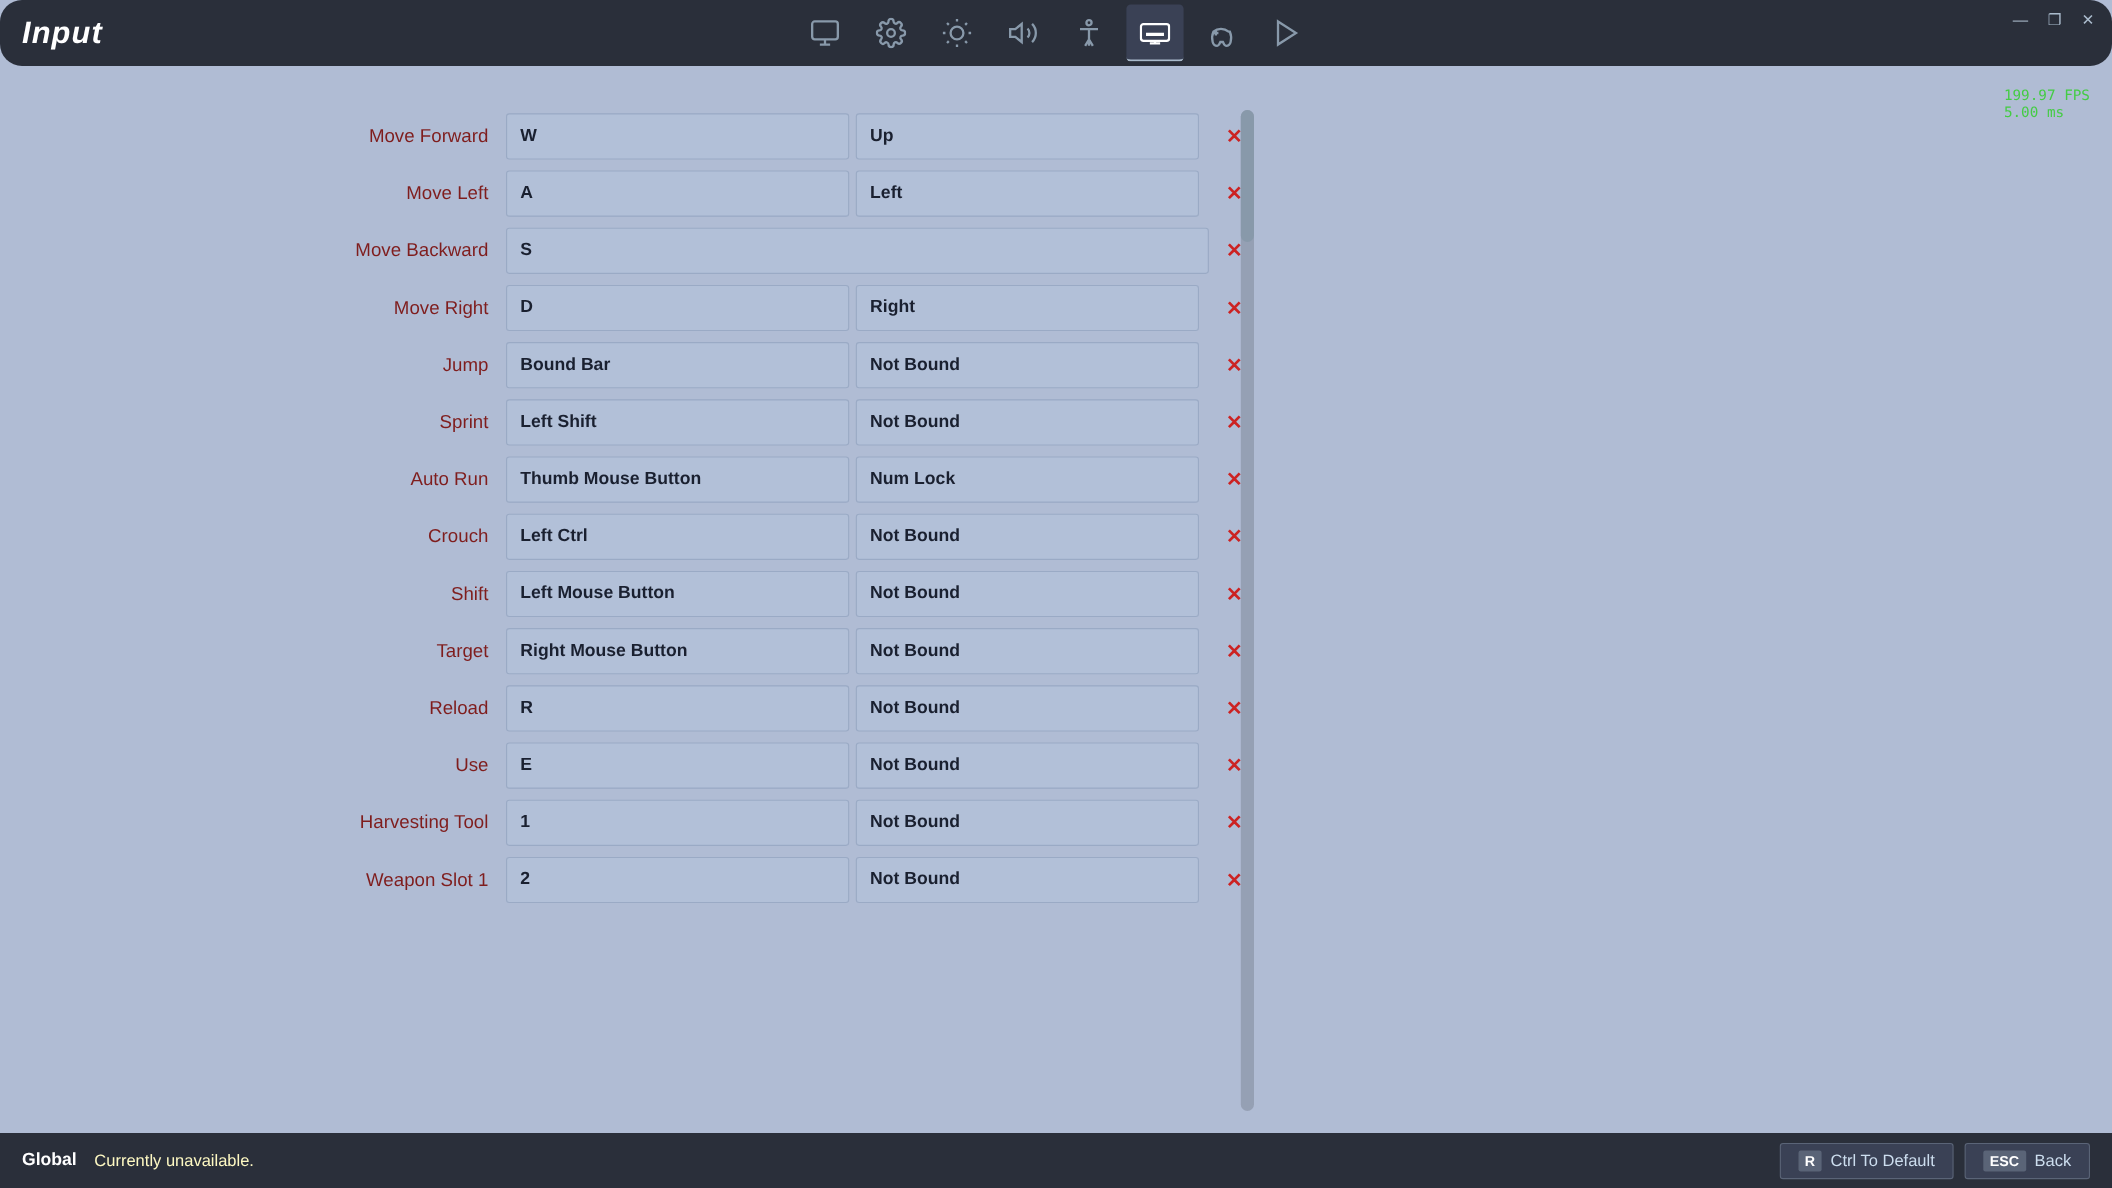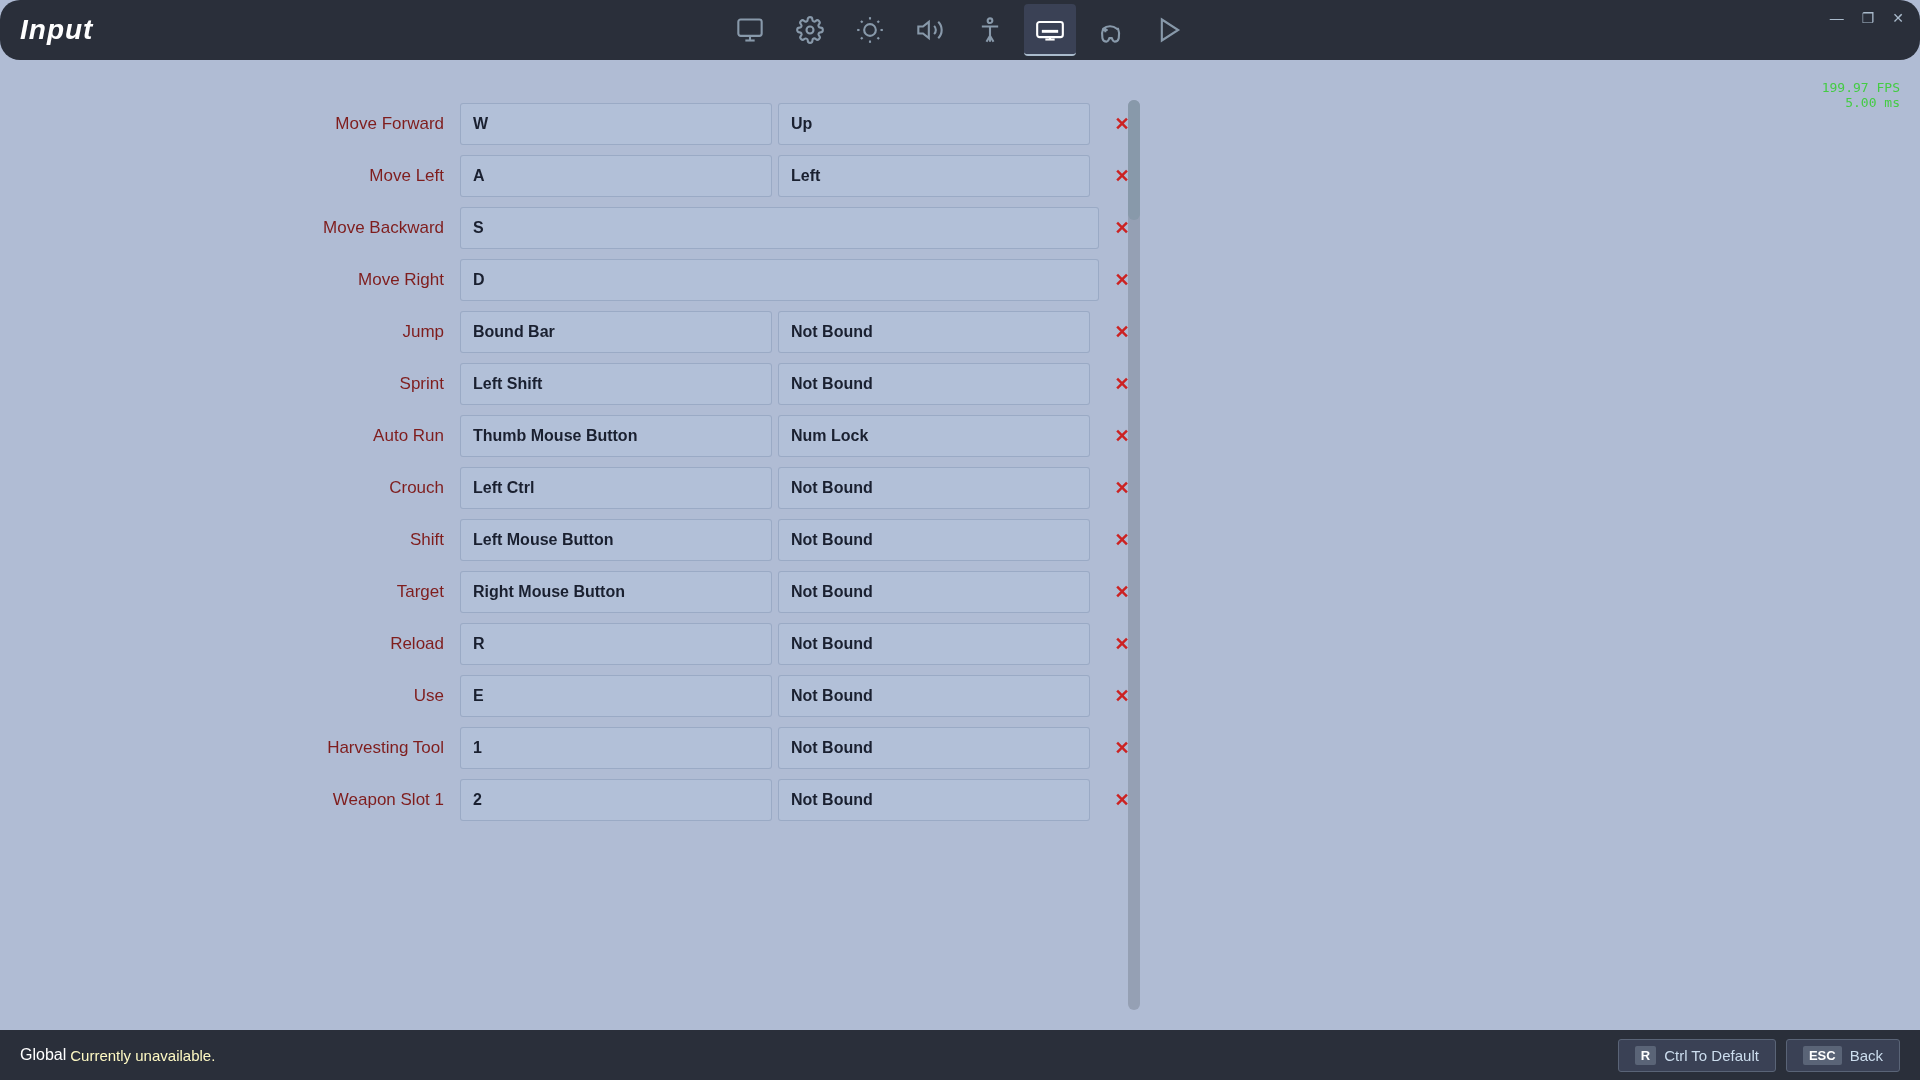--- a/index.html
+++ b/index.html
@@ -73,21 +73,20 @@
       font-size: 14px;
       cursor: pointer;
       padding: 2px 6px;
     }
 
     
     .fps-display {
       position: absolute;
       right: 20px;
       top: 80px;
-      text-align: right;
       color: #44cc44;
       font-size: 13px;
       font-family: monospace;
     }
 
     
     .main-content {
       display: flex;
       height: calc(1080px - 60px - 50px);
       padding: 20px 60px 20px 0;
@@ -182,22 +181,22 @@
       height: 50px;
       background: #2a2f3a;
       display: flex;
       align-items: center;
       padding: 0 20px;
     }
 
     .global-label {
       color: #ffffff;
       font-size: 16px;
-      font-weight: normal;
-      margin-right: 4px;
+      font-weight: bold;
+      margin-right: 16px;
     }
 
     .global-status {
       color: #fef9c3;
       font-size: 15px;
     }
 
     .bottom-actions {
       position: absolute;
       right: 20px;
@@ -344,20 +343,21 @@
       <div class="delete-btn">✕</div>
     </div>
         <div class="binding-row">
       <div class="action-label">Move Backward</div>
       <div class="key-cell">S</div>
       <div class="delete-btn">✕</div>
     </div>
         <div class="binding-row">
       <div class="action-label">Move Right</div>
       <div class="key-cell">D</div>
+      <div class="key-cell secondary">Right</div>
       <div class="delete-btn">✕</div>
     </div>
         <div class="binding-row">
       <div class="action-label">Jump</div>
       <div class="key-cell">Bound Bar</div>
       <div class="key-cell secondary">Not Bound</div>
       <div class="delete-btn">✕</div>
     </div>
         <div class="binding-row">
       <div class="action-label">Sprint</div>

